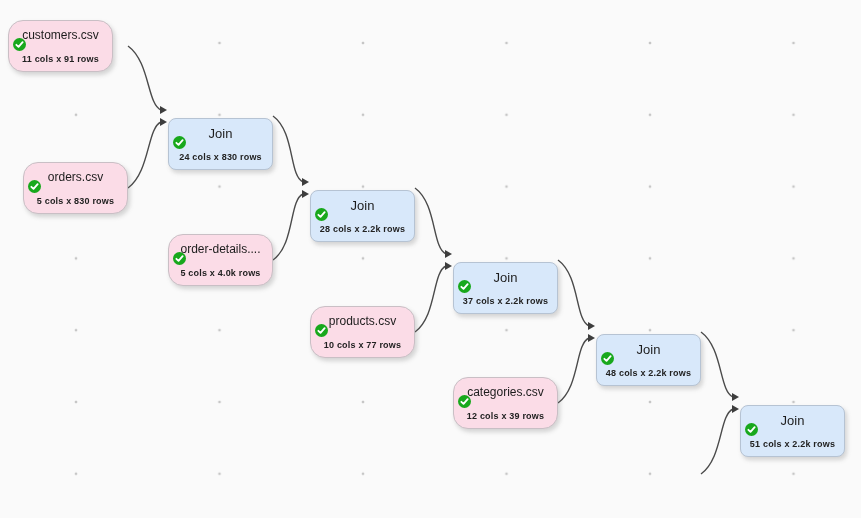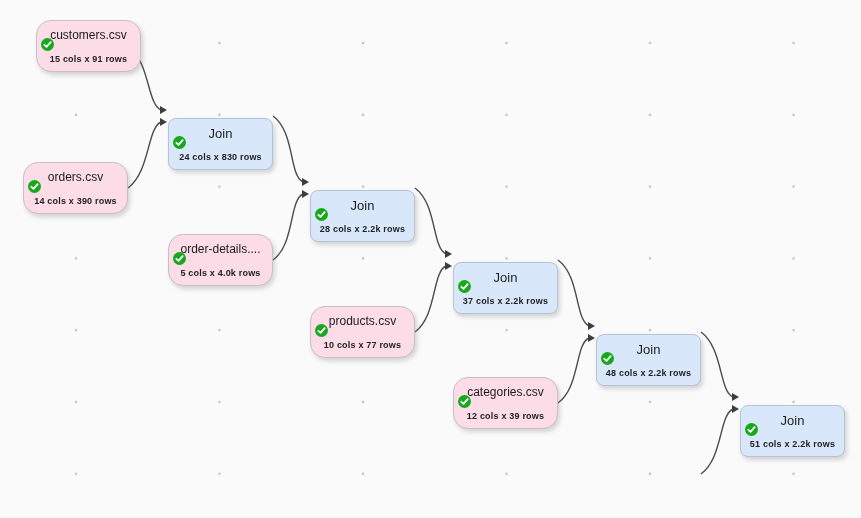--- a/index.html
+++ b/index.html
@@ -59,36 +59,36 @@
       <path d="M 558 260 C 580 276 575 320 589 326" class="edge"></path>
       <polygon points="595,326 588,322 588,330" class="arrowhead"></polygon>
       <path d="M 558 403 C 580 387 575 344 589 338" class="edge"></path>
       <polygon points="595,338 588,334 588,342" class="arrowhead"></polygon>
       <path d="M 701 332 C 723 348 719 391 733 397" class="edge"></path>
       <polygon points="739,397 732,393 732,401" class="arrowhead"></polygon>
       <path d="M 701 474 C 723 458 719 415 733 409" class="edge"></path>
       <polygon points="739,409 732,405 732,413" class="arrowhead"></polygon>
     </svg>
 
-  <div class="node pink" style="left:36px;top:20px">
+  <div class="node pink" style="left:8px;top:20px">
     <span class="check"><svg viewBox="0 0 12 12" width="13" height="13">
           <circle cx="6" cy="6" r="6" fill="#18a81c"></circle>
           <path d="M3.1 6.3 L5.1 8.2 L8.9 3.9" stroke="#ffffff" stroke-width="1.7" fill="none" stroke-linecap="round" stroke-linejoin="round"></path>
         </svg></span>
     <div class="title">customers.csv</div>
-    <div class="sub">15 cols x 91 rows</div>
+    <div class="sub">11 cols x 91 rows</div>
   </div>
 
   <div class="node pink" style="left:23px;top:162px">
     <span class="check"><svg viewBox="0 0 12 12" width="13" height="13">
           <circle cx="6" cy="6" r="6" fill="#18a81c"></circle>
           <path d="M3.1 6.3 L5.1 8.2 L8.9 3.9" stroke="#ffffff" stroke-width="1.7" fill="none" stroke-linecap="round" stroke-linejoin="round"></path>
         </svg></span>
     <div class="title">orders.csv</div>
-    <div class="sub">14 cols x 390 rows</div>
+    <div class="sub">5 cols x 830 rows</div>
   </div>
 
   <div class="node pink" style="left:168px;top:234px">
     <span class="check"><svg viewBox="0 0 12 12" width="13" height="13">
           <circle cx="6" cy="6" r="6" fill="#18a81c"></circle>
           <path d="M3.1 6.3 L5.1 8.2 L8.9 3.9" stroke="#ffffff" stroke-width="1.7" fill="none" stroke-linecap="round" stroke-linejoin="round"></path>
         </svg></span>
     <div class="title">order-details....</div>
     <div class="sub">5 cols x 4.0k rows</div>
   </div>

